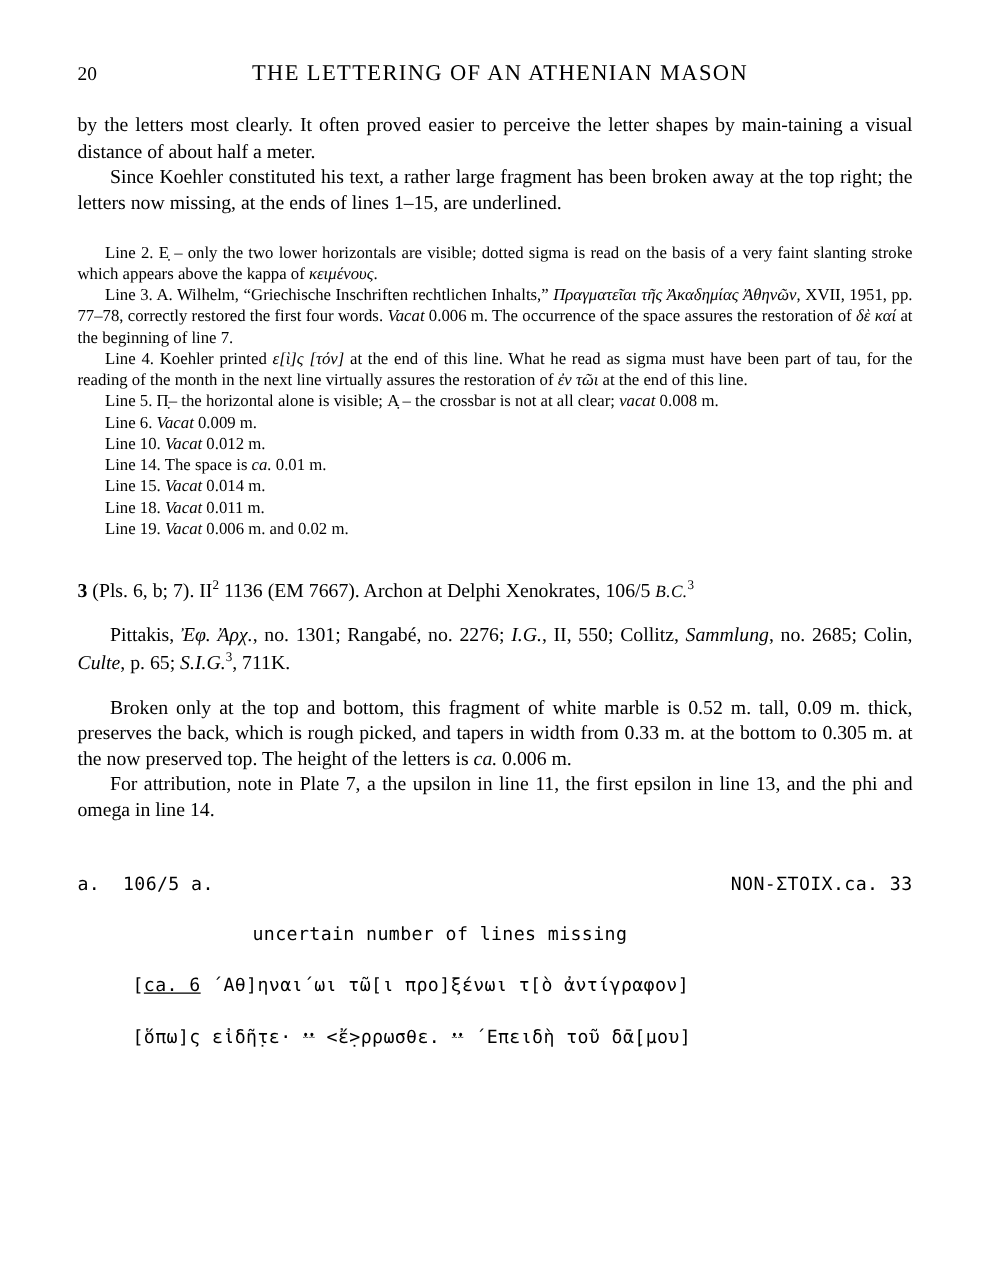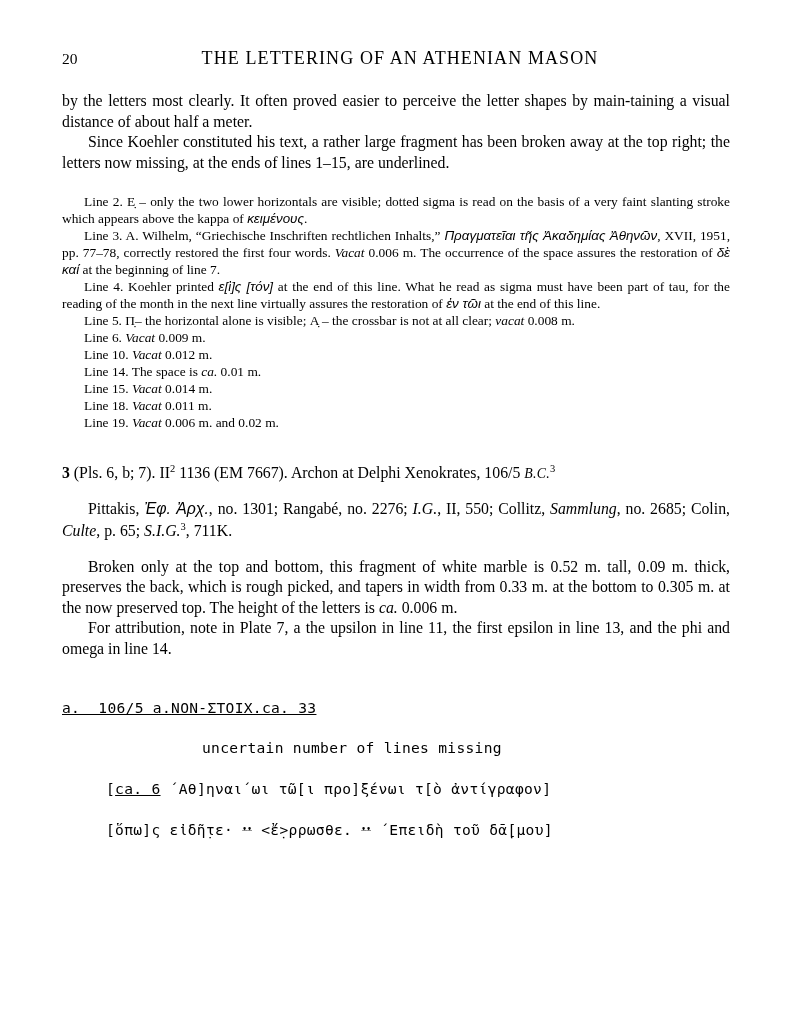--- a/index.html
+++ b/index.html
@@ -95,23 +95,23 @@
 
   
   .inscription {
     margin-top: 40px;
     font-family: "DejaVu Sans Mono", monospace;
     font-size: 14.6px;
     letter-spacing: 0.3px;
   }
   .insc-header {
     display: flex;
+    justify-content: space-between;
     align-items: baseline;
     padding-left: 0px;
-    text-decoration: underline;
   }
   .insc-header .left { white-space: pre; }
   .insc-header .right { white-space: pre; }
   .insc-center {
     margin-top: 23px;
     padding-left: 140px;
     white-space: pre;
   }
   .insc-line {
     margin-top: 24px;
@@ -126,21 +126,21 @@
     font-size: 13.4px;
     line-height: 1.28;
     text-align: justify;
   }
   .footnote .fn-mark {
     font-size: 10px;
     vertical-align: super;
   }
 
   i, .it { font-style: italic; }
-  .gr { font-family: Liberation Sans, sans-serif; font-style: italic; }
+  .gr { font-family: Liberation Serif, serif; font-style: italic; }
   .sup { font-size: 10.5px; vertical-align: super; }
   .sc { font-variant: small-caps; font-size: 13.8px; letter-spacing: .3px; font-style: italic;}
   .ul { text-decoration: underline; }
 </style>
 </head>
 <body>
 
 <div class="page">
   <div class="content">
 

